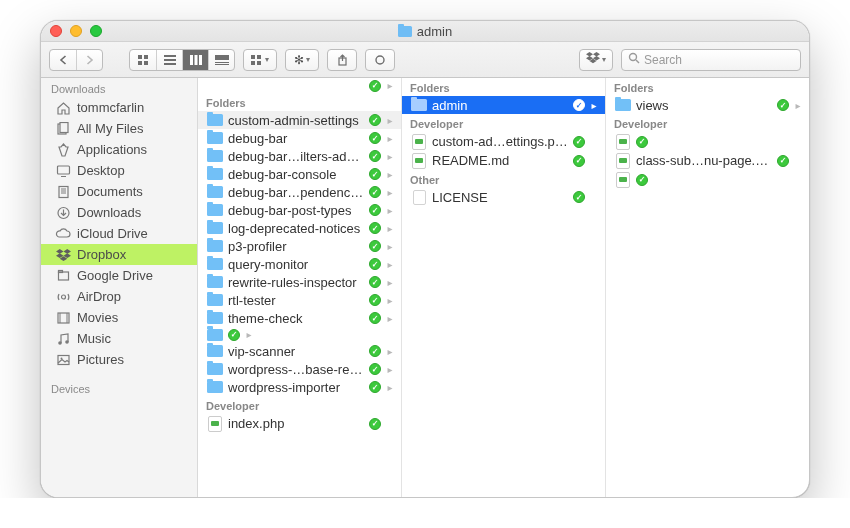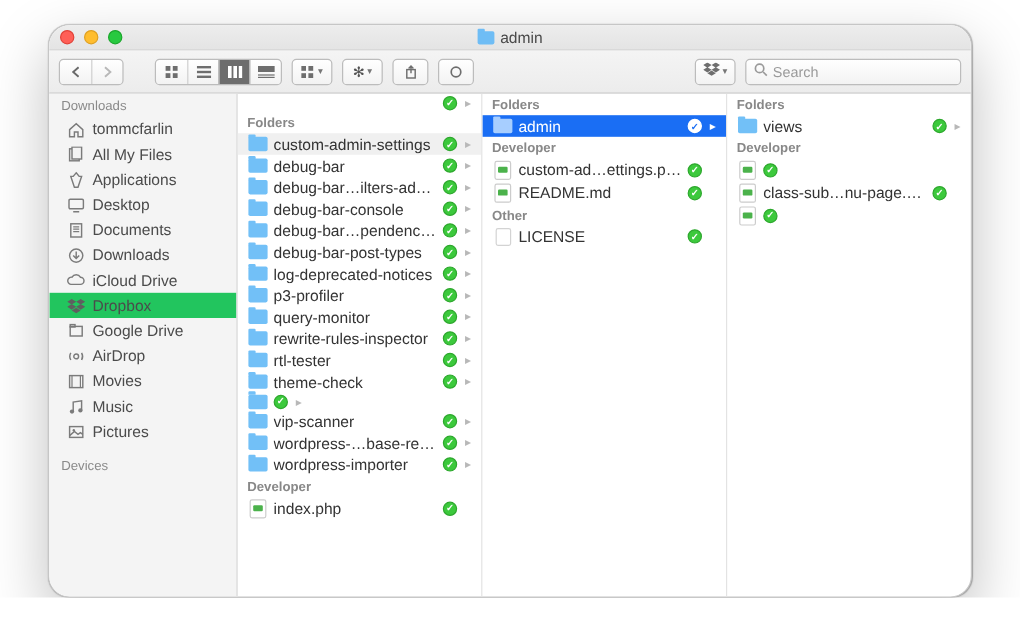--- a/index.html
+++ b/index.html
@@ -123,21 +123,21 @@
     font-weight: 500;
   }
   .side-item {
     display: flex;
     align-items: flex-end;
     gap: 6px;
     padding: 3px 10px 3px 14px;
     color: #4b4b4b;
     cursor: default;
   }
-  .side-item.active { background: #22c55e; }
+  .side-item.active { background: #bef264; }
   .side-icon { width: 16px; height: 14px; display:flex; align-items:center; justify-content:center; color:#7b7b7b; }
 
   
   .col {
     flex: 1;
     border-right: 1px solid #e3e3e3;
     display: flex;
     flex-direction: column;
     overflow-y: auto;
     font-size: 13px;

